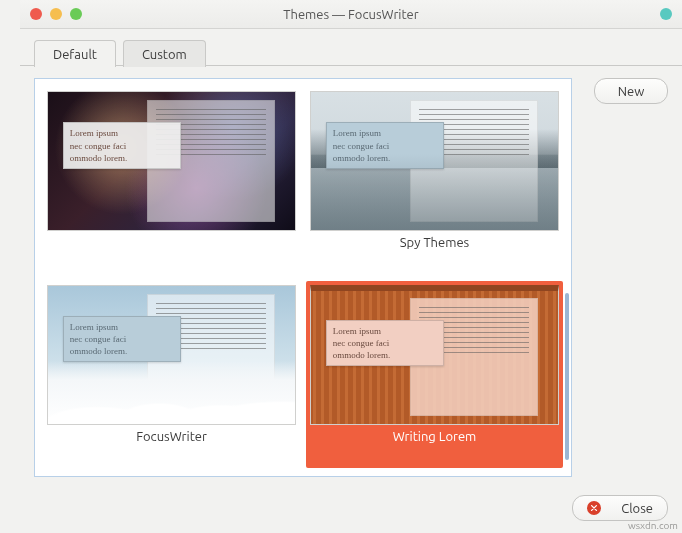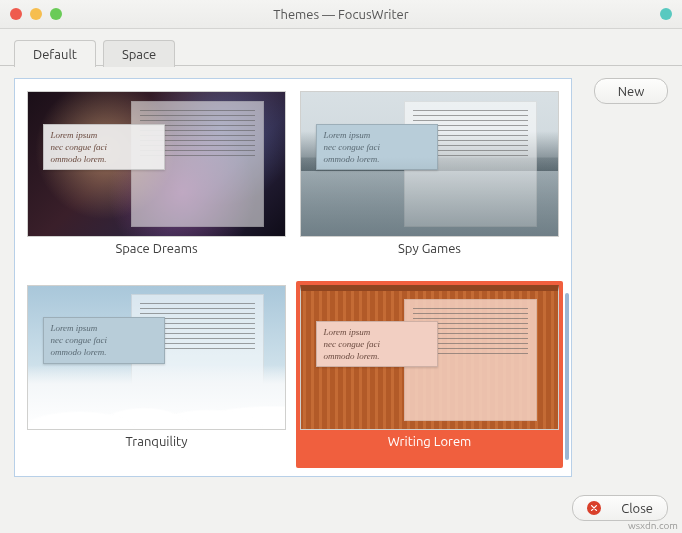--- a/index.html
+++ b/index.html
@@ -171,21 +171,20 @@
     left:6%;top:22%;
     width:42%;
     background:rgba(240,240,240,.92);
     border:1px solid rgba(0,0,0,.15);
     padding:4px 6px;
     font-size:9px;
     line-height:1.35;
     color:#6a4a3f;
     font-family:Georgia,"Times New Roman",serif;
     box-shadow:0 1px 2px rgba(0,0,0,.15);
-    font-style:italic;
   }
   .popup.pink{background:#f2cfc2;}
   .popup.blue{background:#b8cdd9;color:#5a6a74;}
   .popup span{display:block;white-space:nowrap;overflow:hidden;}
   
   .side-buttons{
     display:flex;flex-direction:column;gap:8px;
     margin-top:12px;
     width:86px;
   }
@@ -223,85 +222,84 @@
     position:absolute;right:2px;top:54%;
     width:4px;height:42%;
     background:#9bb6d3;
     border-radius:2px;
   }
   .watermark{
     position:absolute;right:4px;bottom:2px;
     font-size:10px;color:#9a9a98;
     pointer-events:none;
   }
-  .window{position:relative;}
+  .window{position:relative;padding-left:20px;}
 </style>
 </head>
 <body>
 
 <div class="window">
 
   <div class="titlebar">
     <div class="traffic">
       <div class="dot red"></div>
       <div class="dot yellow"></div>
       <div class="dot green"></div>
     </div>
     <div class="title">Themes — FocusWriter</div>
     <div class="title-accent"></div>
   </div>
 
   <div class="tabrow">
     <div class="tab active">Default</div>
-    <div class="tab">Space</div>
+    <div class="tab">Custom</div>
   </div>
 
   <div class="body-area">
 
     <div class="gallery-outer">
       <div class="gallery" id="gallery">
           <div class="theme-cell">
             <div class="thumb bg-space">
               <div class="doc">
                 <div class="lines"></div>
               </div>
               <div class="popup">
                 <span>Lorem ipsum</span>
                 <span>nec congue faci</span>
                 <span>ommodo lorem.</span>
               </div>
             </div>
-            <div class="theme-label">Space Dreams</div>
           </div>
           <div class="theme-cell">
             <div class="thumb bg-spy">
               <div class="skyline"></div>
               <div class="doc">
                 <div class="lines"></div>
               </div>
               <div class="popup blue">
                 <span>Lorem ipsum</span>
                 <span>nec congue faci</span>
                 <span>ommodo lorem.</span>
               </div>
             </div>
-            <div class="theme-label">Spy Games</div>
+            <div class="theme-label">Spy Themes</div>
           </div>
           <div class="theme-cell">
             <div class="thumb bg-tranq">
               <div class="doc">
                 <div class="lines"></div>
               </div>
               <div class="popup blue">
                 <span>Lorem ipsum</span>
                 <span>nec congue faci</span>
                 <span>ommodo lorem.</span>
               </div>
             </div>
-            <div class="theme-label">Tranquility</div>
+            <div class="theme-label">FocusWriter</div>
           </div>
           <div class="theme-cell selected">
             <div class="thumb bg-desk">
               <div class="doc pink">
                 <div class="lines"></div>
               </div>
               <div class="popup pink">
                 <span>Lorem ipsum</span>
                 <span>nec congue faci</span>
                 <span>ommodo lorem.</span>

